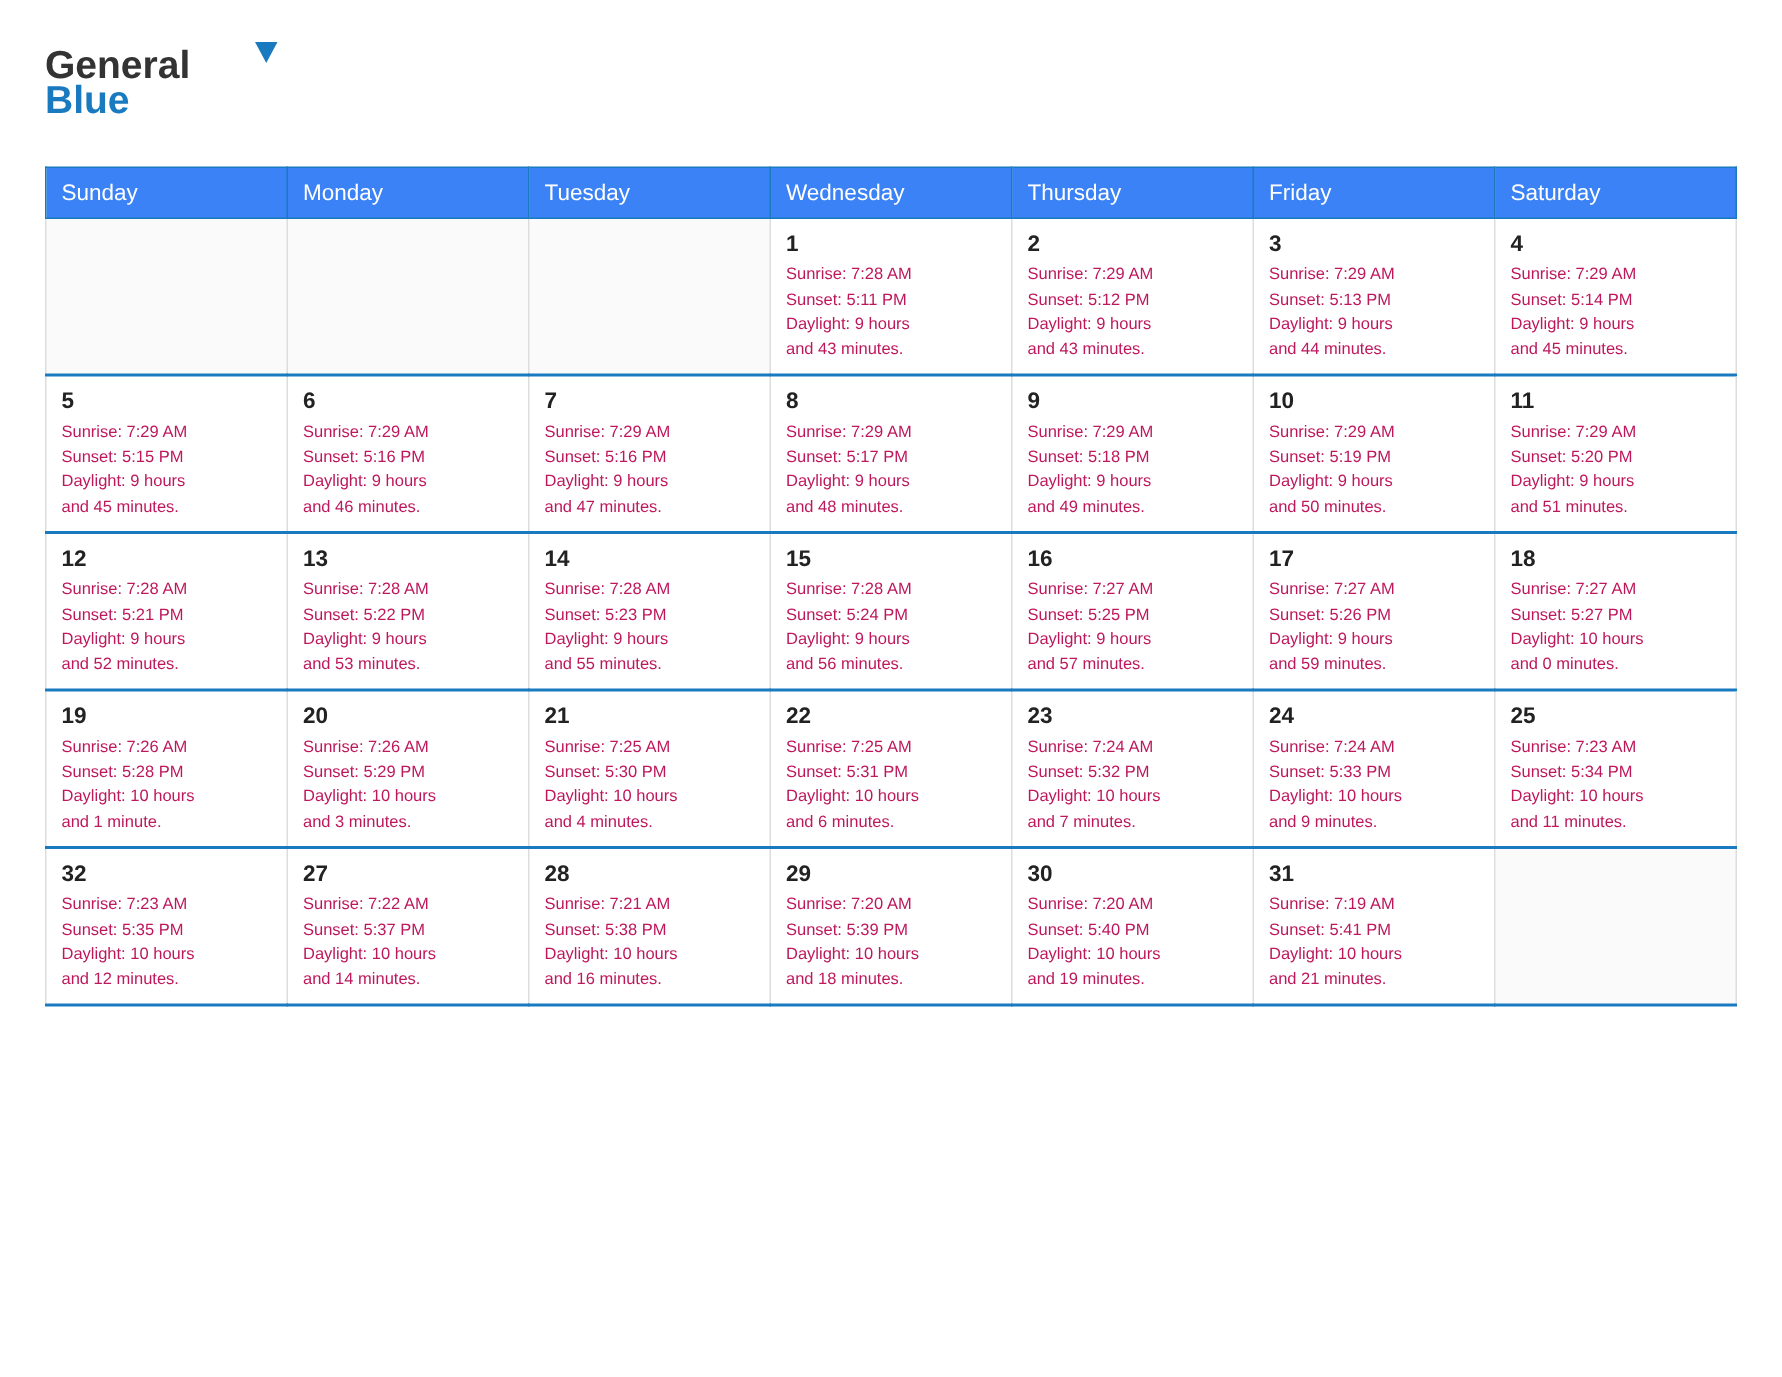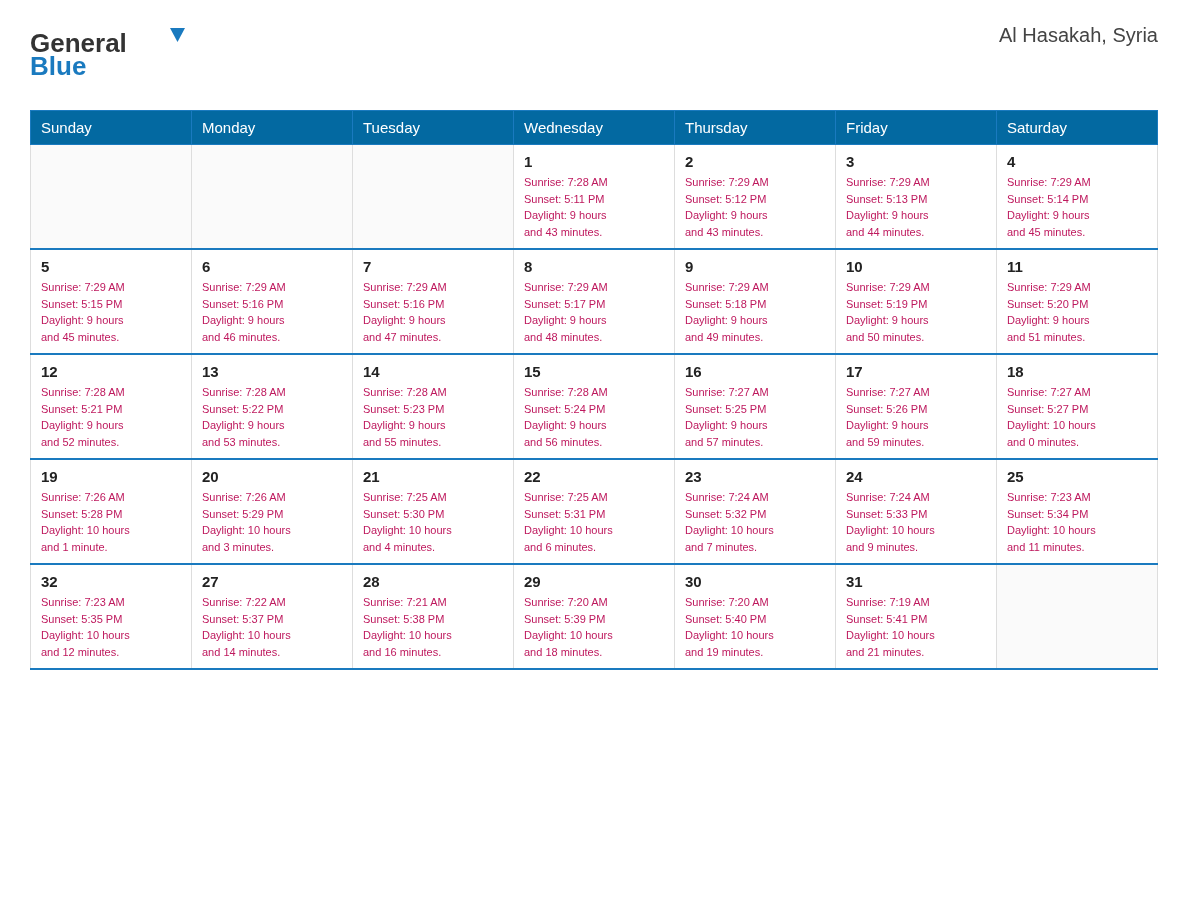--- a/index.html
+++ b/index.html
@@ -34,21 +34,21 @@
       font-size: 20px;
       color: #444;
       margin-top: 4px;
     }
     .calendar {
       width: 100%;
       border-collapse: collapse;
       margin-top: 10px;
     }
     .calendar thead tr {
-      background-color: #0369a1;
+      background-color: #3b82f6;
     }
     .calendar thead th {
       color: #fff;
       font-size: 15px;
       font-weight: normal;
       padding: 8px 10px;
       text-align: left;
       border: 1px solid #1a7abf;
     }
     .calendar tbody tr {
@@ -86,21 +86,20 @@
   <div class="logo">
     <span>
       <svg width="160" height="60" viewBox="0 0 160 60">
         <text x="0" y="32" font-family="Arial" font-size="26" font-weight="bold" fill="#333">General</text>
         <polygon points="140,8 155,8 147.5,22" fill="#1a7abf"></polygon>
         <text x="0" y="55" font-family="Arial" font-size="26" font-weight="bold" fill="#1a7abf">Blue</text>
       </svg>
     </span>
   </div>
   <div class="title-section">
-    <div class="location">Al Hasakah, Syria</div>
   </div>
 </div>
 
 <table class="calendar">
   <thead>
     <tr>
     <th>Sunday</th>
         <th>Monday</th>
         <th>Tuesday</th>
         <th>Wednesday</th>

